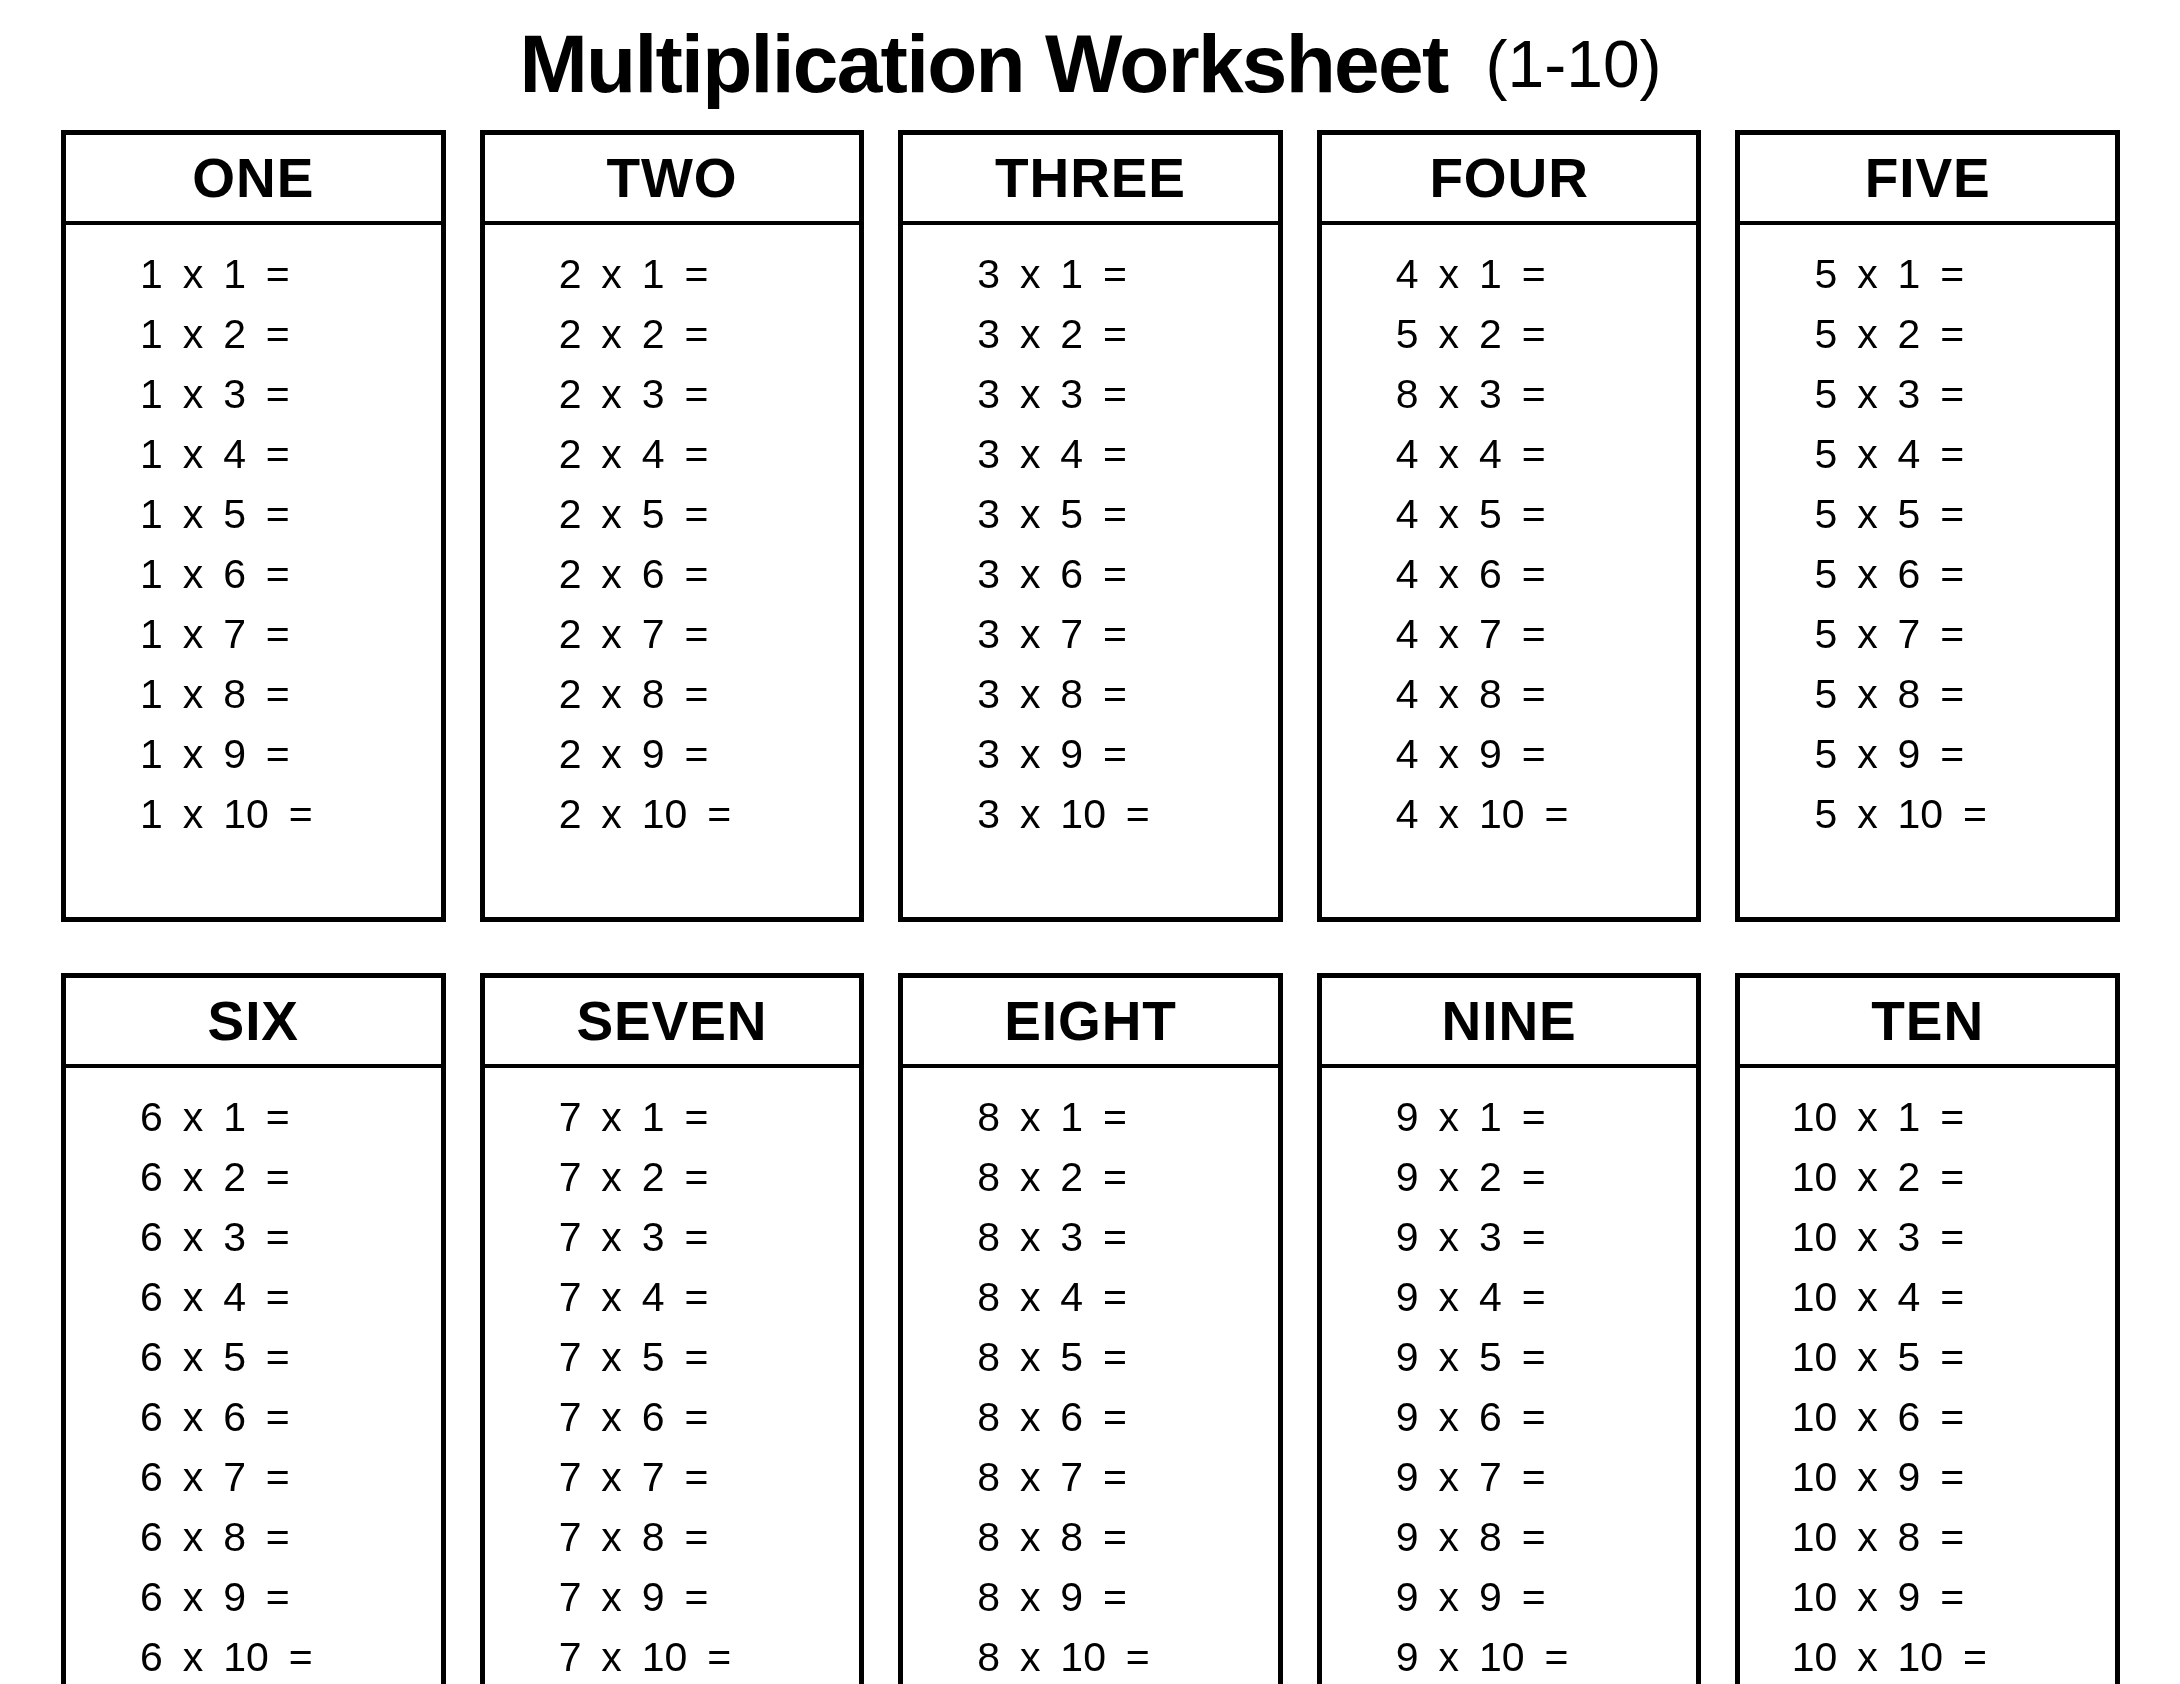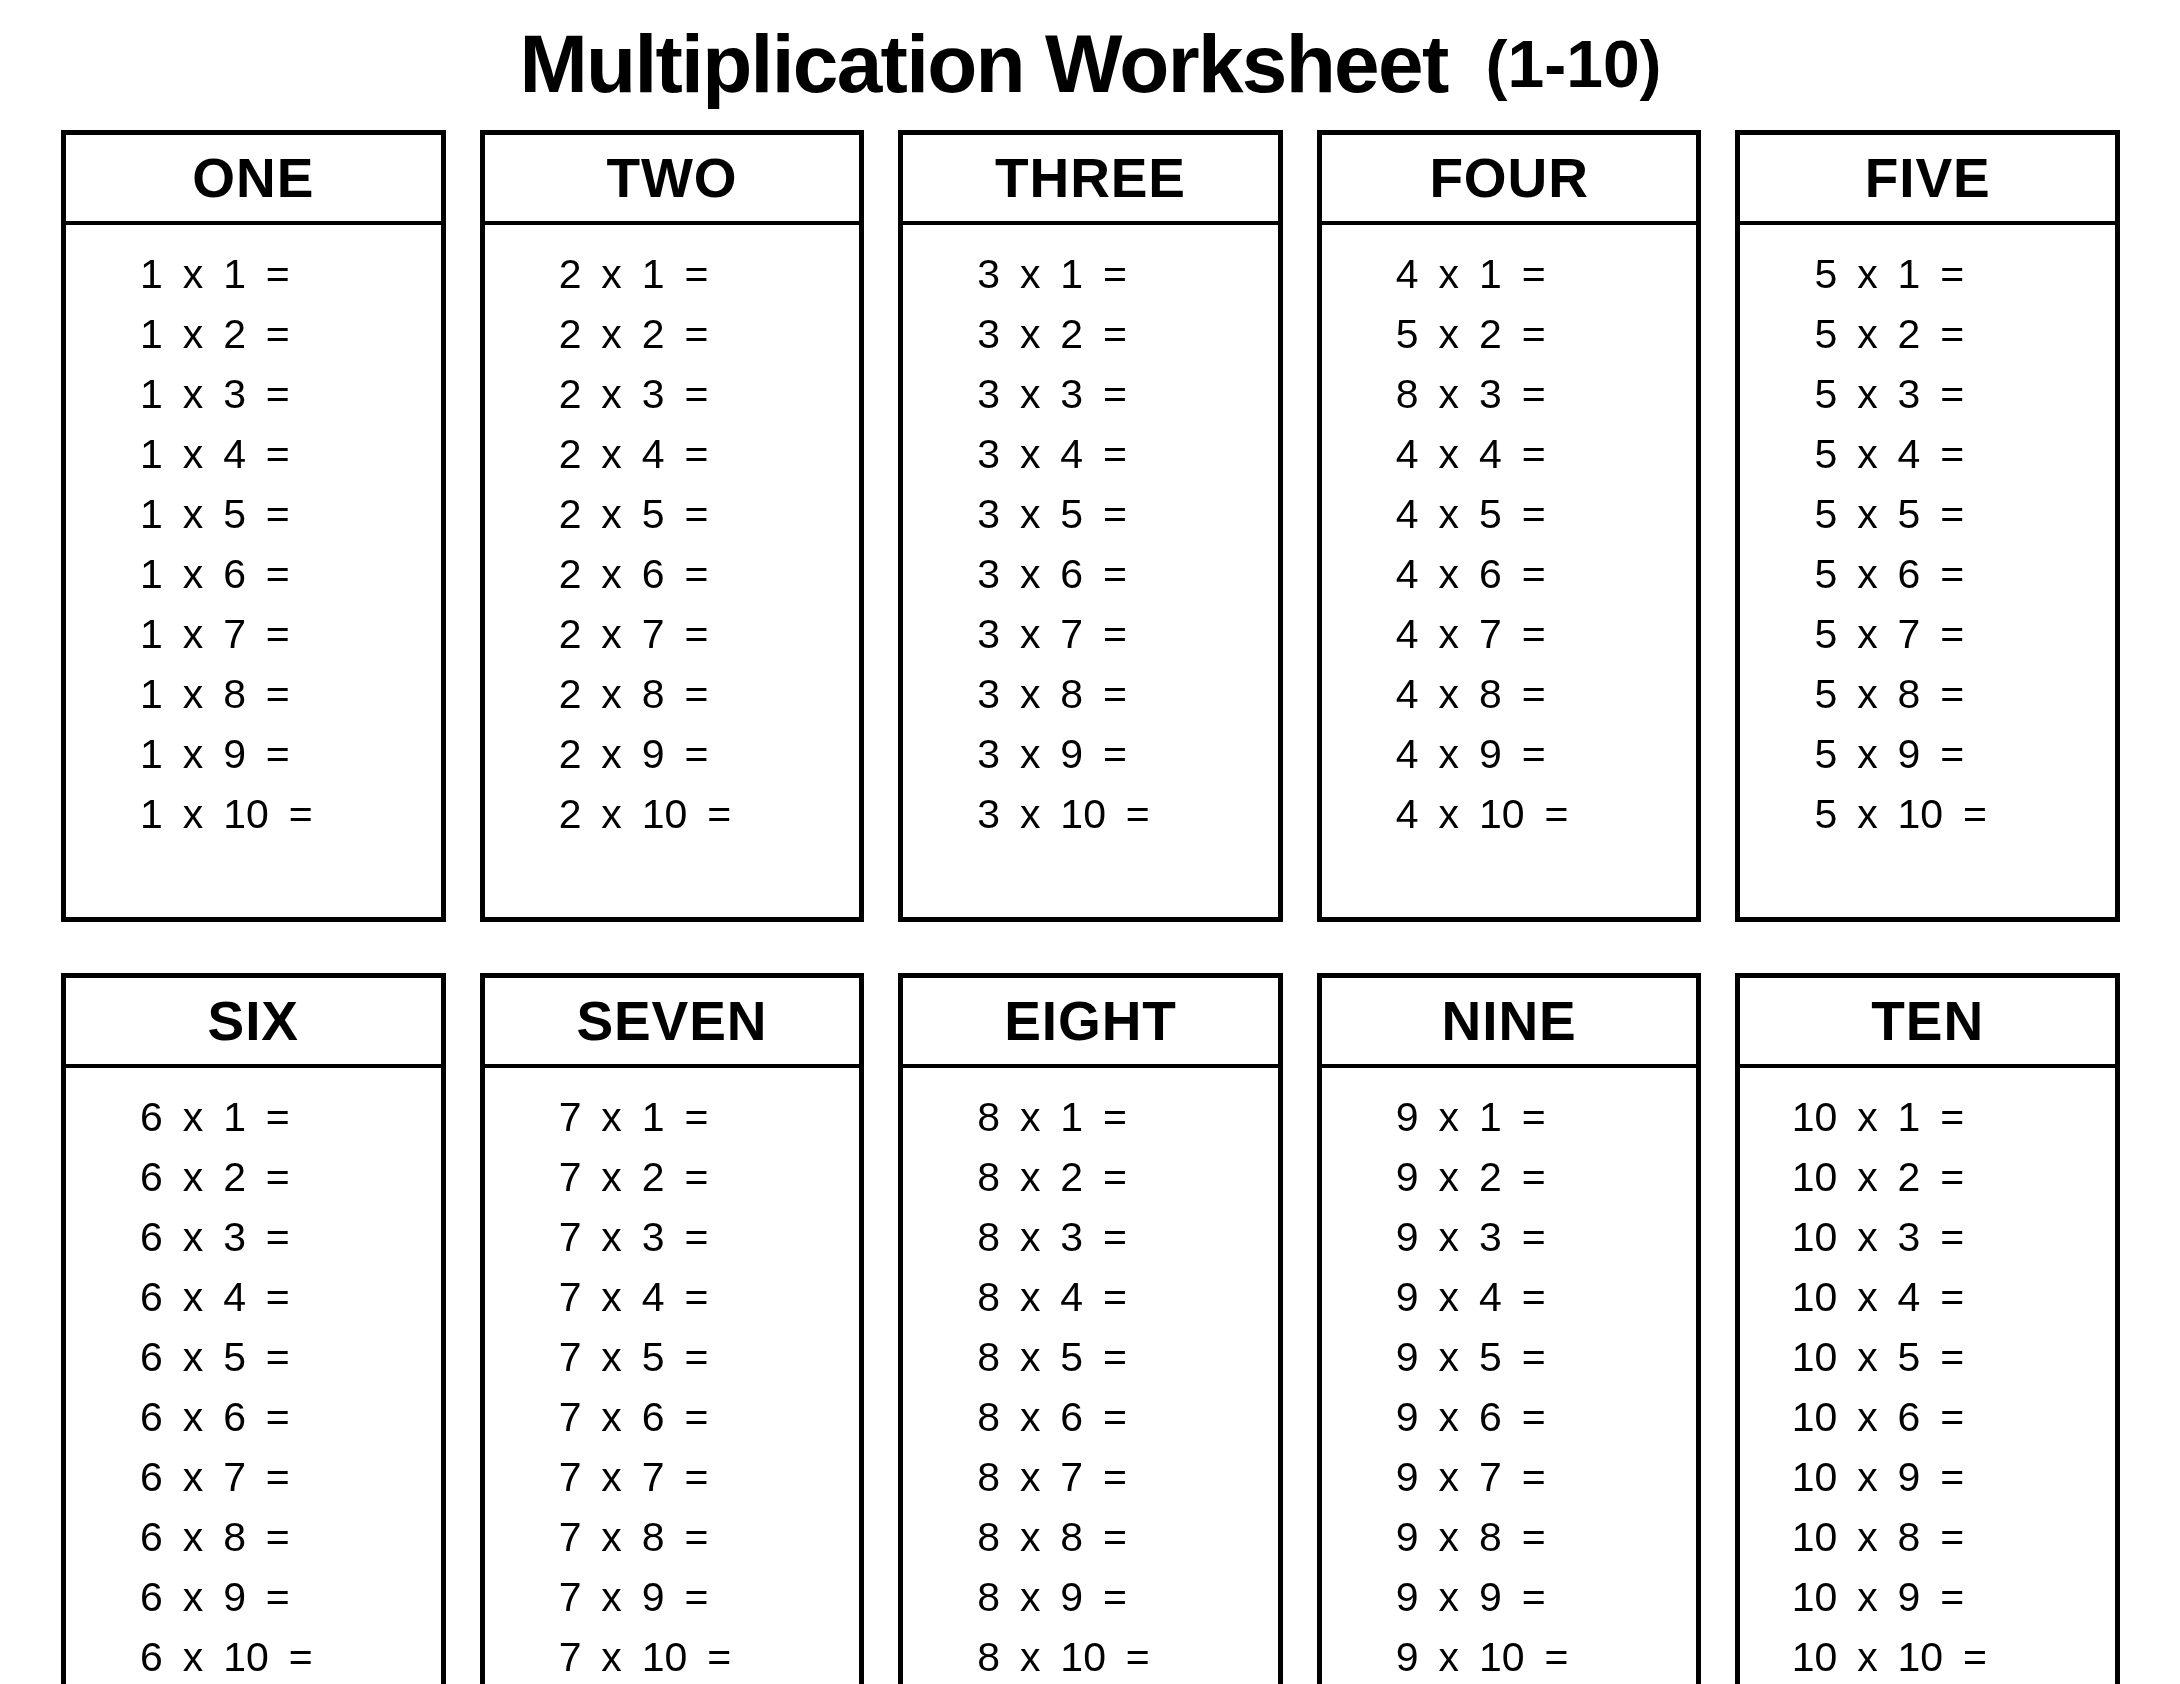--- a/index.html
+++ b/index.html
@@ -26,21 +26,21 @@
     margin:0;
   }
   .title-main{
     font-size:82px;
     font-weight:bold;
     letter-spacing:-1.7px;
     white-space:nowrap;
   }
   .title-suffix{
     font-size:66px;
-    font-weight:bold;
+    font-weight:normal;
     white-space:nowrap;
   }
   .grid{
     margin:1.7px 61px 0 61px;
     display:grid;
     grid-template-columns:repeat(5, 1fr);
     column-gap:34px;
     row-gap:51px;
   }
   .box{

